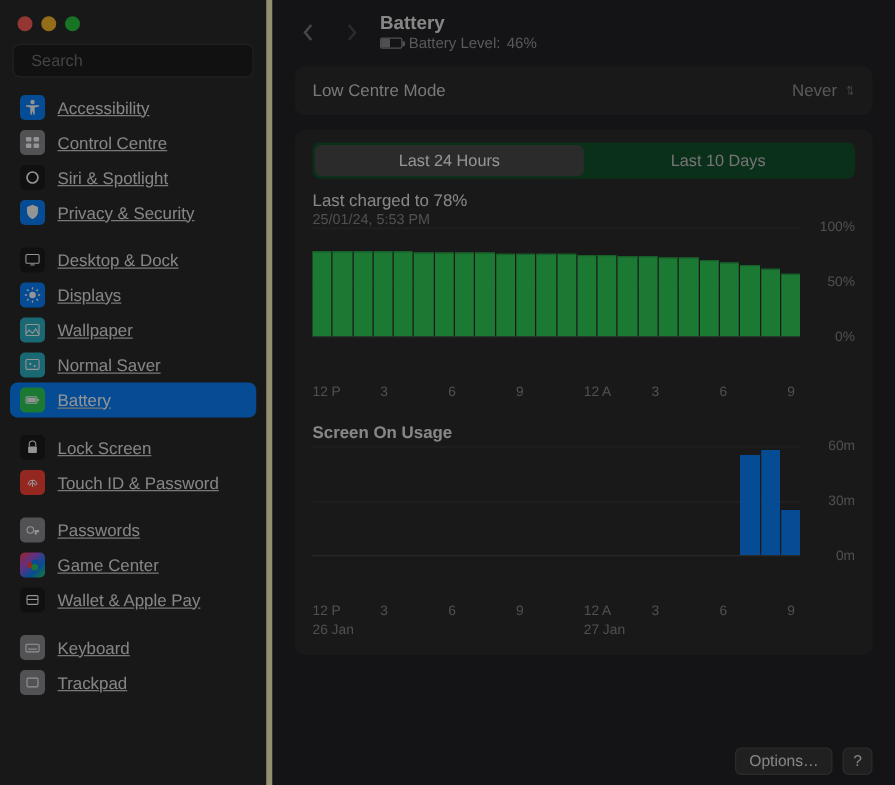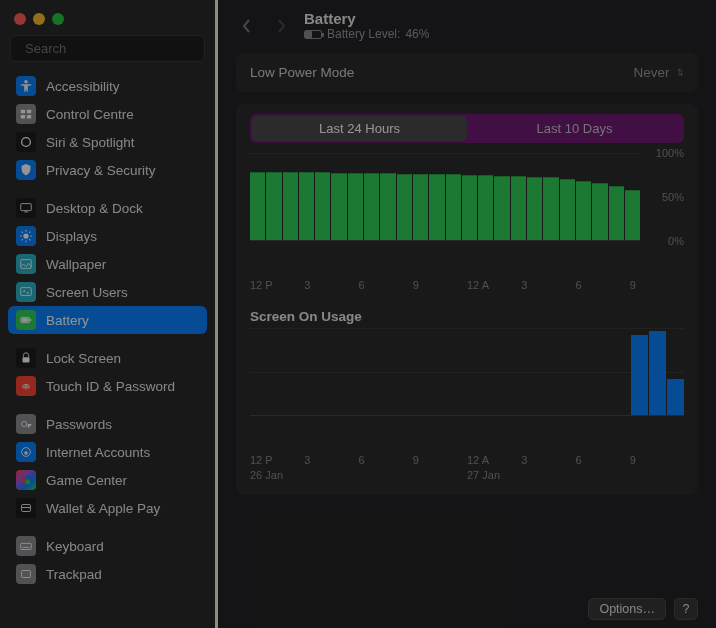--- a/index.html
+++ b/index.html
@@ -4,30 +4,30 @@
 <style>
   * { box-sizing: border-box; margin: 0; padding: 0; font-family: -apple-system, "Helvetica Neue", Arial, sans-serif; }
   body { width: 716px; height: 628px; background: #1c1c1e; color: #d0d0d0; overflow: hidden; position: relative; }
 
   
   .dim { position:absolute; inset:0; background: rgba(0,0,0,0.42); pointer-events:none; z-index: 50; }
 
   .window { display:flex; width:100%; height:100%; }
 
   
-  .sidebar { width: 218px; background:#2a2a2c; border-right:3px solid #fef9c3; display:flex; flex-direction:column; }
+  .sidebar { width: 218px; background:#2a2a2c; border-right:5px solid #fef9c3; display:flex; flex-direction:column; }
   .traffic { display:flex; gap:7px; padding:13px 14px 10px; }
   .traffic span { width:12px; height:12px; border-radius:50%; }
   .tl-close{background:#ff5f57;} .tl-min{background:#febc2e;} .tl-max{background:#28c840;}
 
   .search { margin:0 10px 10px; display:flex; align-items:center; background:#1e1e20; border:1px solid #3a3a3c; border-radius:6px; padding:5px 8px; }
   .search svg{width:14px;height:14px;fill:#8a8a8d;margin-right:6px;}
   .search input { flex:1; background:transparent; border:none; outline:none; color:#ccc; font-size:13px; }
 
-  .side-scroll { flex:1; overflow:hidden; padding:0 8px; }
+  .side-scroll { flex:1; overflow:hidden; padding:0 8px;text-decoration:underline; }
   .group { margin-bottom:10px; }
   .side-item { display:flex; align-items:center; gap:10px; padding:4px 8px; border-radius:6px; font-size:13.5px; color:#e6e6e8; cursor:default; height:28px; }
   .side-item.sel { background:#0a84ff; color:#fff; }
   .ic { width:20px; height:20px; border-radius:4px; display:flex; align-items:center; justify-content:center; flex-shrink:0; }
   .ic svg { width:14px; height:14px; fill:#fff; }
 
   
   .main { flex:1; background:#242426; display:flex; flex-direction:column; }
   .toolbar { display:flex; align-items:center; gap:12px; padding:10px 18px 6px; }
   .navbtn { width:22px; height:22px; display:flex; align-items:center; justify-content:center; color:#7a7a7d; }
@@ -42,21 +42,21 @@
   .card { background:#2c2c2e; border-radius:8px; margin-bottom:12px; }
   .row { display:flex; align-items:center; justify-content:space-between; padding:12px 14px; font-size:13.5px; }
   .row + .row { border-top:1px solid #3a3a3c; }
   .row .val { color:#9a9a9d; display:flex; align-items:center; gap:6px; }
   .chev{font-size:10px;color:#7a7a7d;transform:scaleX(0.7);}
   .info-chip { width:22px; height:22px; border-radius:5px; background:#f3f3f5; display:flex; align-items:center; justify-content:center; position:relative; z-index:60; }
   .info-chip span{ width:16px;height:16px;border:1.4px solid #555;border-radius:50%; display:flex;align-items:center;justify-content:center;font-size:11px;font-weight:700;color:#555;font-style:italic;}
 
   
   .chart-card { padding:10px 14px 14px; }
-  .segmented { display:flex; background:#701a75; border-radius:6px; padding:2px; margin-bottom:10px; }
+  .segmented { display:flex; background:#14532d; border-radius:6px; padding:2px; margin-bottom:10px; }
   .seg { flex:1; text-align:center; padding:5px 0; font-size:13px; color:#c8c8ca; border-radius:5px; }
   .seg.active { background:#4b4b4d; color:#fff; }
   .charge-info .ln1{font-size:13.5px;color:#e8e8ea;}
   .charge-info .ln2{font-size:11.5px;color:#8a8a8d;margin-top:2px;}
 
   .section-title{font-size:13.5px;font-weight:600;color:#e8e8ea;margin-top:18px;margin-bottom:4px;}
   .plot { position:relative; height:88px; display:flex; }
   .plot-area { flex:1; position:relative; border-bottom:1px solid #48484a; }
   .grid-line{position:absolute;left:0;right:0;border-top:1px solid #3a3a3c;}
   .y-axis { width:44px; position:relative; font-size:11px; color:#8a8a8d; }
@@ -159,21 +159,21 @@
             <span>Wallpaper</span>
           </div>
           <div class="side-item">
             <span class="ic" style="background: rgb(43, 179, 200);">
               <svg viewBox="0 0 16 16">
                 <rect x="2" y="3" width="12" height="9" rx="1" fill="none" stroke="#fff"></rect>
                 <circle cx="6" cy="7" r="1"></circle>
                 <circle cx="10" cy="9" r="1"></circle>
               </svg>
             </span>
-            <span>Screen Users</span>
+            <span>Normal Saver</span>
           </div>
           <div class="side-item sel">
             <span class="ic" style="background: rgb(48, 209, 88);">
               <svg viewBox="0 0 16 16">
                 <rect x="2" y="5" width="10" height="6" rx="1" fill="none" stroke="#fff"></rect>
                 <rect x="3" y="6" width="8" height="4" fill="#fff"></rect>
                 <rect x="12.5" y="7" width="1.5" height="2"></rect>
               </svg>
             </span>
             <span>Battery</span>
@@ -200,29 +200,20 @@
         </div>
         <div class="group">
           <div class="side-item">
             <span class="ic" style="background: rgb(142, 142, 147);">
               <svg viewBox="0 0 16 16">
                 <circle cx="6" cy="8" r="3" fill="none" stroke="#fff"></circle>
                 <path d="M8 8h6v2h-2v2h-2V8"></path>
               </svg>
             </span>
             <span>Passwords</span>
-          </div>
-          <div class="side-item">
-            <span class="ic" style="background: rgb(10, 132, 255);">
-              <svg viewBox="0 0 16 16">
-                <circle cx="8" cy="8" r="5" fill="none" stroke="#fff"></circle>
-                <path d="M8 11a2 2 0 100-4 2 2 0 000 4z"></path>
-              </svg>
-            </span>
-            <span>Internet Accounts</span>
           </div>
           <div class="side-item">
             <span class="ic" style="background: linear-gradient(135deg, rgb(255, 69, 58), rgb(175, 82, 222), rgb(10, 132, 255), rgb(48, 209, 88));">
               <svg viewBox="0 0 16 16">
                 <circle cx="6" cy="8" r="3" fill="#ff453a"></circle>
                 <circle cx="10" cy="6" r="3" fill="#0a84ff" opacity="0.9"></circle>
                 <circle cx="10" cy="10" r="3" fill="#30d158" opacity="0.9"></circle>
               </svg>
             </span>
             <span>Game Center</span>
@@ -279,32 +270,36 @@
             </span>
           <span>Battery Level:</span>
           <span>46%</span>
         </div>
       </div>
     </div>
 
     <div class="content">
       <div class="card">
         <div class="row">
-          <span>Low Power Mode</span>
+          <span>Low Centre Mode</span>
           <span class="val">
             <span>Never</span>
             <span class="chev">⇅</span>
           </span>
         </div>
       </div>
 
       <div class="card chart-card">
         <div class="segmented">
           <div class="seg active">Last 24 Hours</div>
           <div class="seg">Last 10 Days</div>
+        </div>
+        <div class="charge-info">
+          <div class="ln1">Last charged to 78%</div>
+          <div class="ln2">25/01/24, 5:53 PM</div>
         </div>
 
         <div class="plot">
           <div class="plot-area">
             <div class="grid-line" style="top:0%"></div>
             <div class="grid-line" style="top:50%"></div>
             <div class="bars lvl" id="bars-level">
                 <div class="b" style="height: 78%;"></div>
                 <div class="b" style="height: 78%;"></div>
                 <div class="b" style="height: 78%;"></div>
@@ -373,20 +368,25 @@
                 <div class="b" style="height: 0%; visibility: hidden;"></div>
                 <div class="b" style="height: 0%; visibility: hidden;"></div>
                 <div class="b" style="height: 0%; visibility: hidden;"></div>
                 <div class="b" style="height: 0%; visibility: hidden;"></div>
                 <div class="b" style="height: 0%; visibility: hidden;"></div>
                 <div class="b" style="height: 91.6667%;"></div>
                 <div class="b" style="height: 96.6667%;"></div>
                 <div class="b" style="height: 41.6667%;"></div>
               </div>
           </div>
+          <div class="y-axis">
+            <span class="ytick" style="top:0%">60m</span>
+            <span class="ytick" style="top:50%">30m</span>
+            <span class="ytick" style="top:100%">0m</span>
+          </div>
         </div>
         <div class="x-axis" id="xaxis2">
             <span>12 P</span>
             <span>3</span>
             <span>6</span>
             <span>9</span>
             <span>12 A</span>
             <span>3</span>
             <span>6</span>
             <span>9</span>

